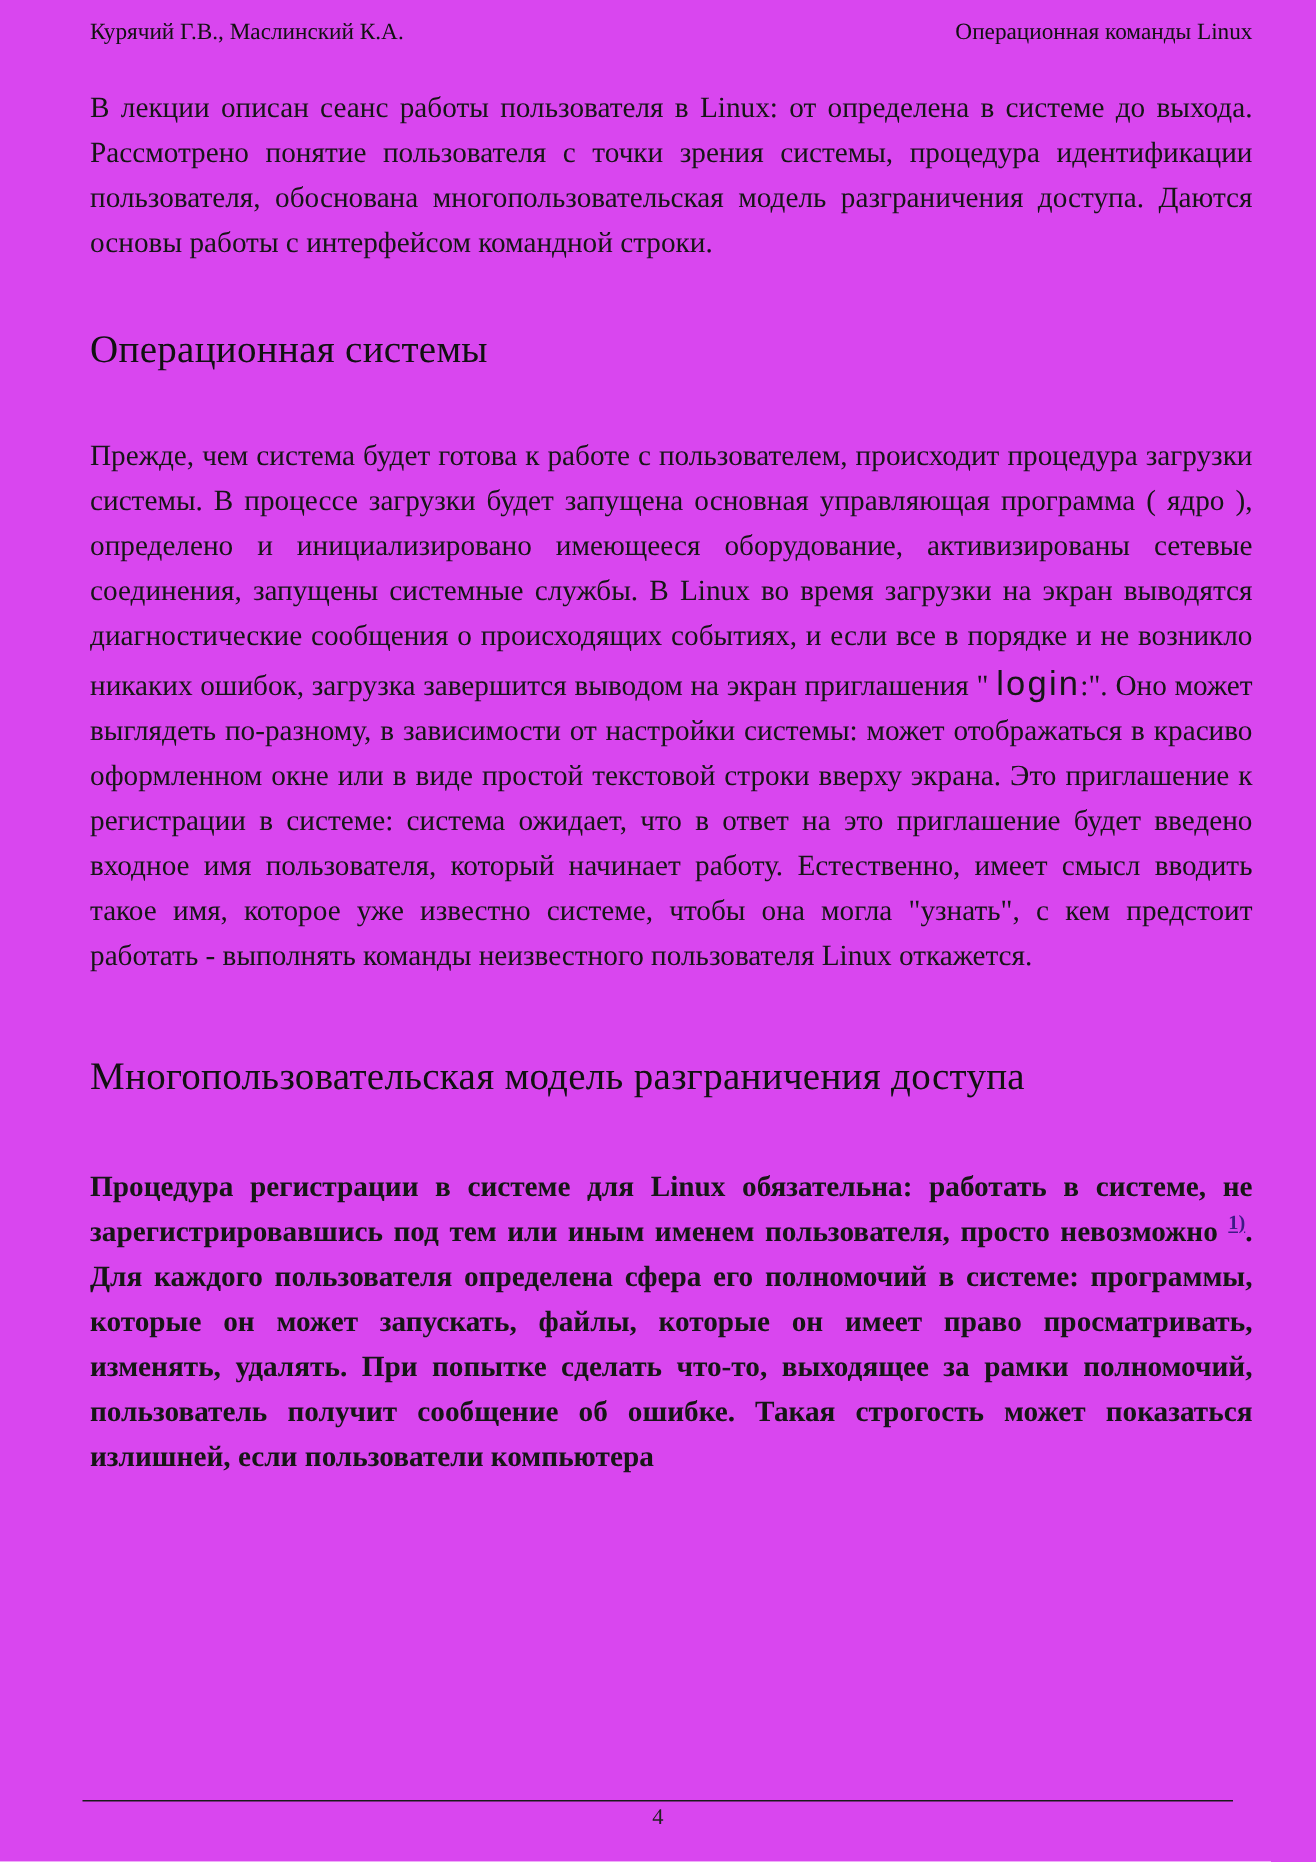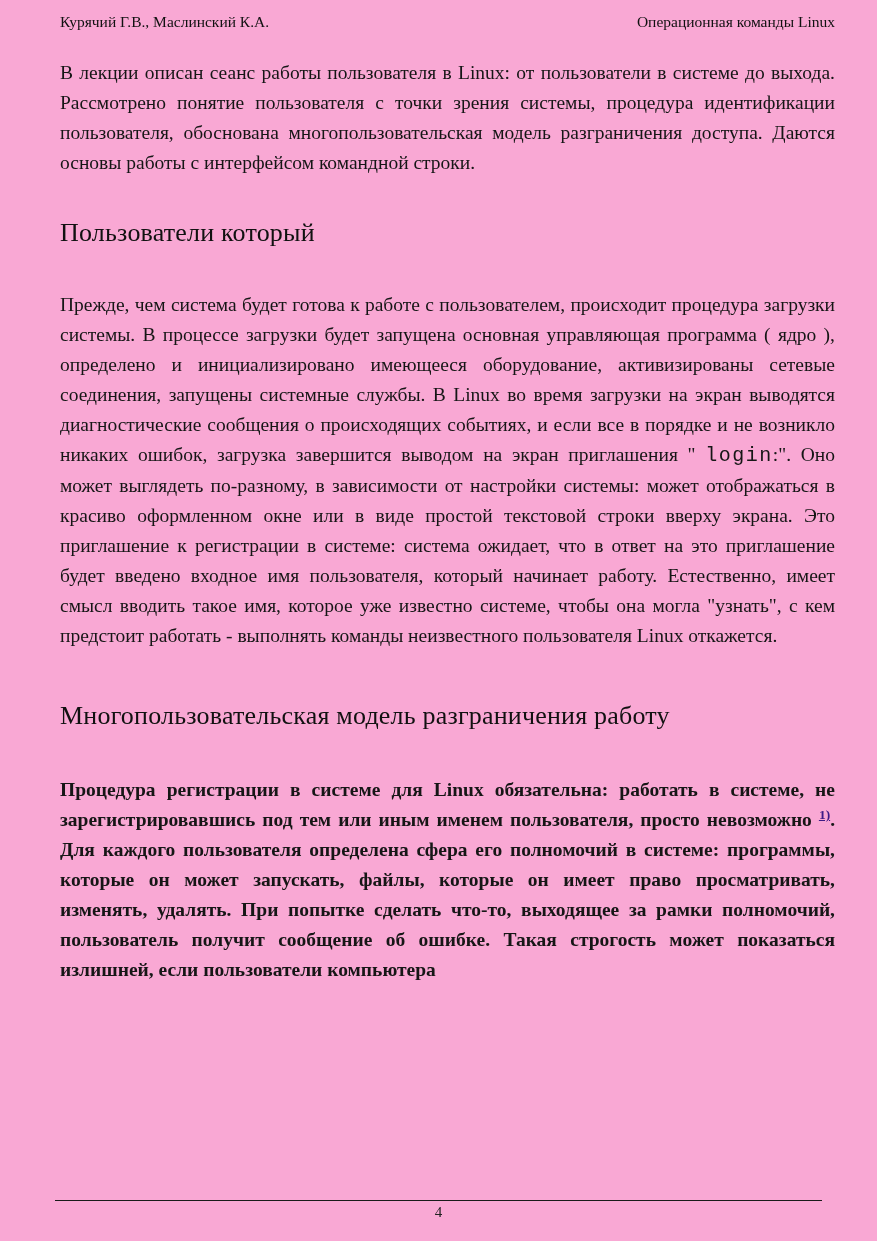--- a/index.html
+++ b/index.html
@@ -2,21 +2,21 @@
 <html><head>
 <meta charset="utf-8">
 <style>
   * { margin: 0; padding: 0; box-sizing: border-box; }
   html, body { background: #ffffff; }
   .page {
     position: relative;
     width: 877px;
     height: 1241px;
     margin: 0 auto;
-    background: #f9a8d4;
+    background: #d946ef;
     font-family: "Liberation Serif", serif;
     color: #111111;
     overflow: hidden;
   }
   .content {
     padding: 13px 42px 0 60px; 
   }
   .header-row {
     display: flex;
     justify-content: space-between;
@@ -42,22 +42,22 @@
     font-size: 26px;
     font-weight: normal;
     color: #111111;
     letter-spacing: 0.2px;
   }
   .heading-1 { margin-top: 40px; }
   .para-1 { margin-top: 42px; }
   .heading-2 { margin-top: 50px; }
   .para-2 { margin-top: 44px; font-weight: bold; }
   .inline-code {
-    font-family: Liberation Mono, monospace;
-    font-size: 20px;
+    font-family: Liberation Sans, sans-serif;
+    font-size: 23px;
     letter-spacing: 1.5px;
     color: #161616;
   }
   .footnote-ref {
     font-size: 13.5px;
     vertical-align: super;
     line-height: 0;
     color: #3d1a86;
     text-decoration: underline;
     cursor: pointer;
@@ -84,27 +84,27 @@
 
 <div class="page">
   <div class="content">
 
     <div class="header-row">
       <span>Курячий Г.В., Маслинский К.А.</span>
       <span>Операционная команды Linux</span>
     </div>
 
 
-    <p class="body-text abstract">В лекции описан сеанс работы пользователя в Linux: от пользователи в системе до выхода. Рассмотрено понятие пользователя с точки зрения системы, процедура идентификации пользователя, обоснована многопользовательская модель разграничения доступа. Даются основы работы с интерфейсом командной строки.</p>
+    <p class="body-text abstract">В лекции описан сеанс работы пользователя в Linux: от определена в системе до выхода. Рассмотрено понятие пользователя с точки зрения системы, процедура идентификации пользователя, обоснована многопользовательская модель разграничения доступа. Даются основы работы с интерфейсом командной строки.</p>
 
-    <h2 class="section-heading heading-1">Пользователи который</h2>
+    <h2 class="section-heading heading-1">Операционная системы</h2>
 
     <p class="body-text para-1"><span>Прежде, чем система будет готова к работе с пользователем, происходит процедура загрузки системы. В процессе загрузки будет запущена основная управляющая программа ( ядро ), определено и инициализировано имеющееся оборудование, активизированы сетевые соединения, запущены системные службы. В Linux во время загрузки на экран выводятся диагностические сообщения о происходящих событиях, и если все в порядке и не возникло никаких ошибок, загрузка завершится выводом на экран приглашения " </span><span class="inline-code">login</span><span>:". Оно может выглядеть по-разному, в зависимости от настройки системы: может отображаться в красиво оформленном окне или в виде простой текстовой строки вверху экрана. Это приглашение к регистрации в системе: система ожидает, что в ответ на это приглашение будет введено входное имя пользователя, который начинает работу. Естественно, имеет смысл вводить такое имя, которое уже известно системе, чтобы она могла "узнать", с кем предстоит работать - выполнять команды неизвестного пользователя Linux откажется.</span></p>
 
-    <h2 class="section-heading heading-2">Многопользовательская модель разграничения работу</h2>
+    <h2 class="section-heading heading-2">Многопользовательская модель разграничения доступа</h2>
 
     <p class="body-text para-2"><span>Процедура регистрации в системе для Linux обязательна: работать в системе, не зарегистрировавшись под тем или иным именем пользователя, просто невозможно </span><a class="footnote-ref">1)</a><span>. Для каждого пользователя определена сфера его полномочий в системе: программы, которые он может запускать, файлы, которые он имеет право просматривать, изменять, удалять. При попытке сделать что-то, выходящее за рамки полномочий, пользователь получит сообщение об ошибке. Такая строгость может показаться излишней, если пользователи компьютера</span></p>
 
   </div>
 
   <div class="footer">
     <hr class="footer-rule">
     <div class="page-number">4</div>
   </div>
 </div>

